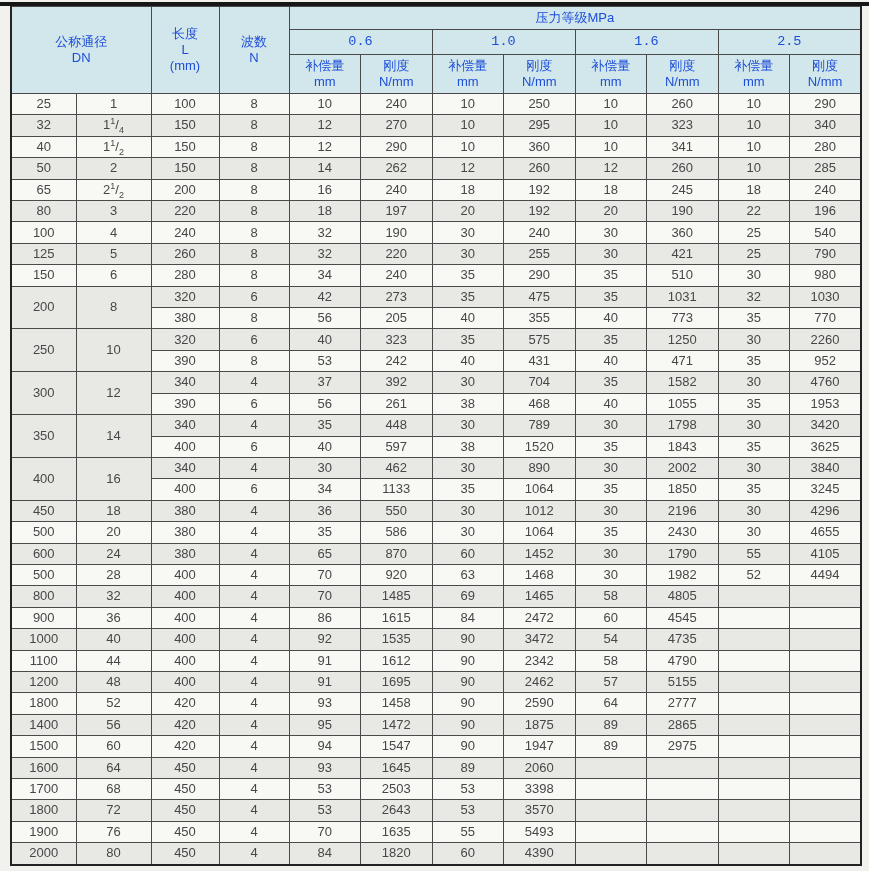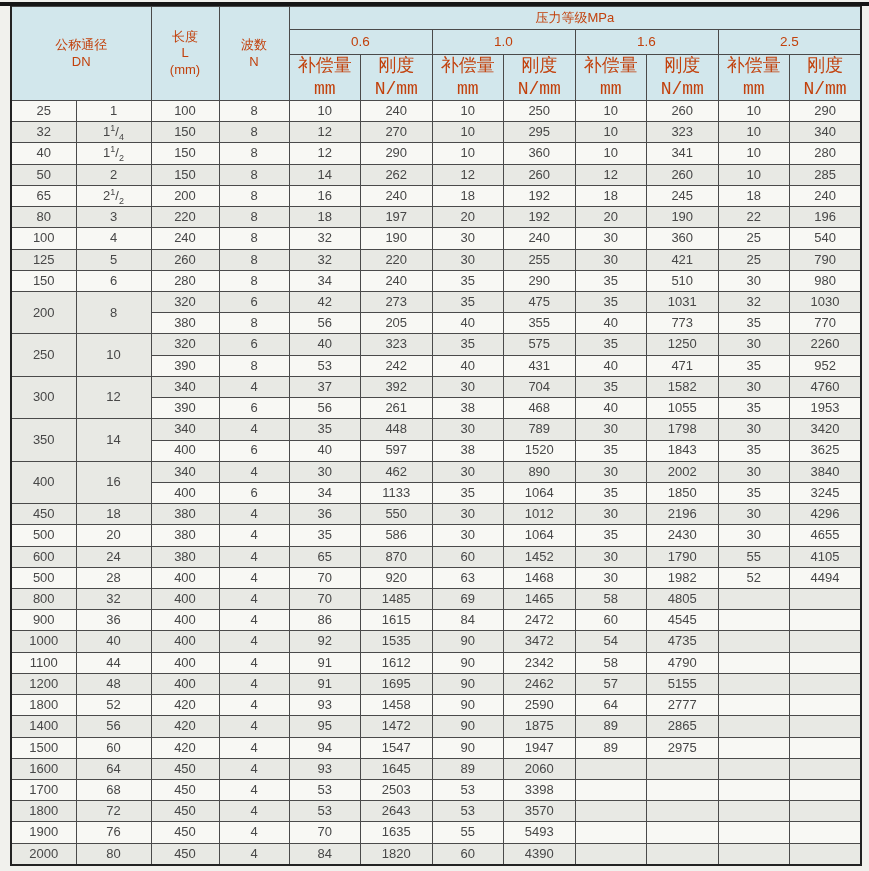--- a/index.html
+++ b/index.html
@@ -33,25 +33,25 @@
     padding:0;
     color:#474747;
     font-size:13px;
     line-height:1.25;
     overflow:hidden;
     white-space:nowrap;
   }
   thead th{
     background:#d2e7ec;
     font-weight:400;
-    color:#c2410c;
+    color:#1d4ed8;
   }
   tr.h1 th{height:22px;}
-  tr.h2 th{height:24px;font-size:13.5px;}
-  tr.h3 th{height:38px;font-size:18px;font-family:Liberation Mono, monospace;}
+  tr.h2 th{height:24px;font-size:13.5px;font-family:Liberation Mono, monospace;}
+  tr.h3 th{height:38px;font-size:13px;}
   tbody td{height:20px;background:#f8f8f4;}
   tbody tr.alt td{background:#e8e9e4;}
   td.dn-mm,td.dn-inch{font-size:13px;}
   td sup{font-size:9px;vertical-align:super;line-height:0;}
   td sub{font-size:9px;vertical-align:sub;line-height:0;}
   .hl{display:block;}
 </style>
 </head>
 <body>
 

